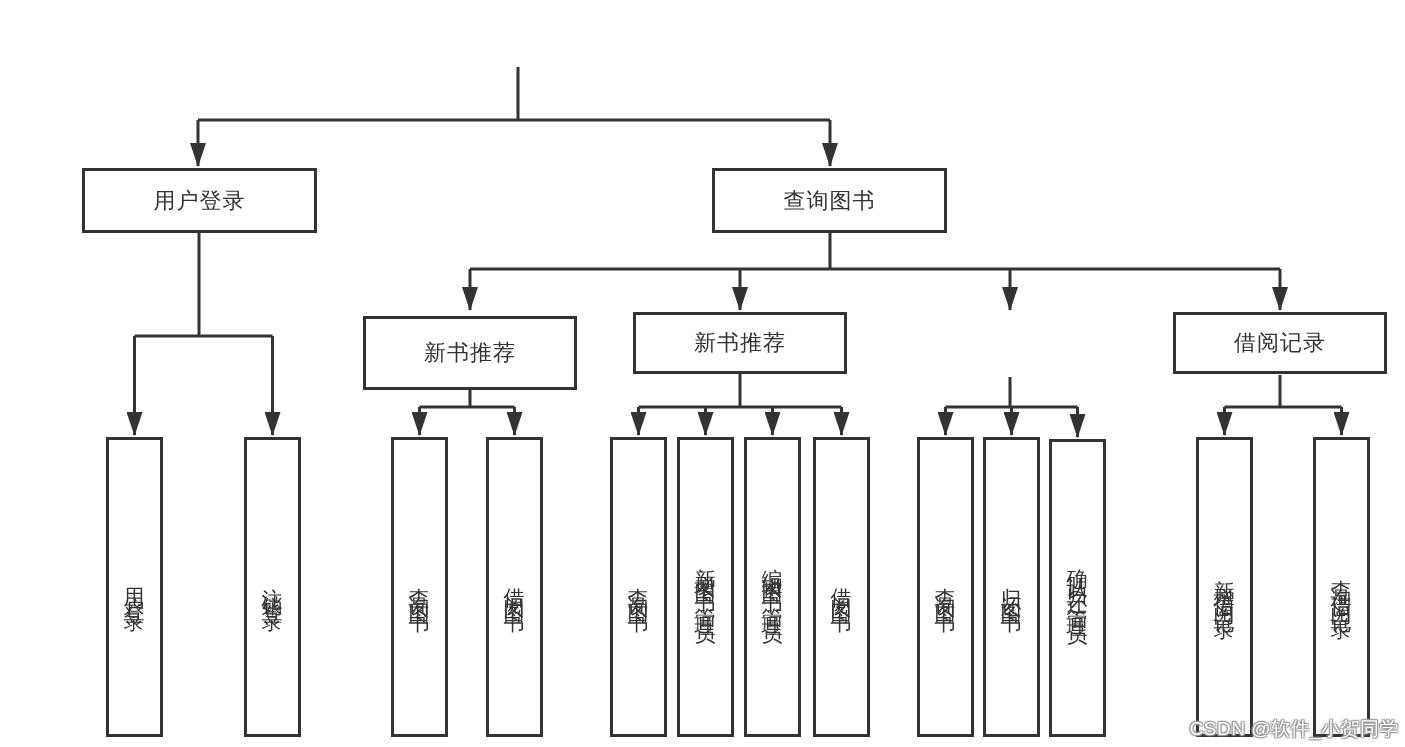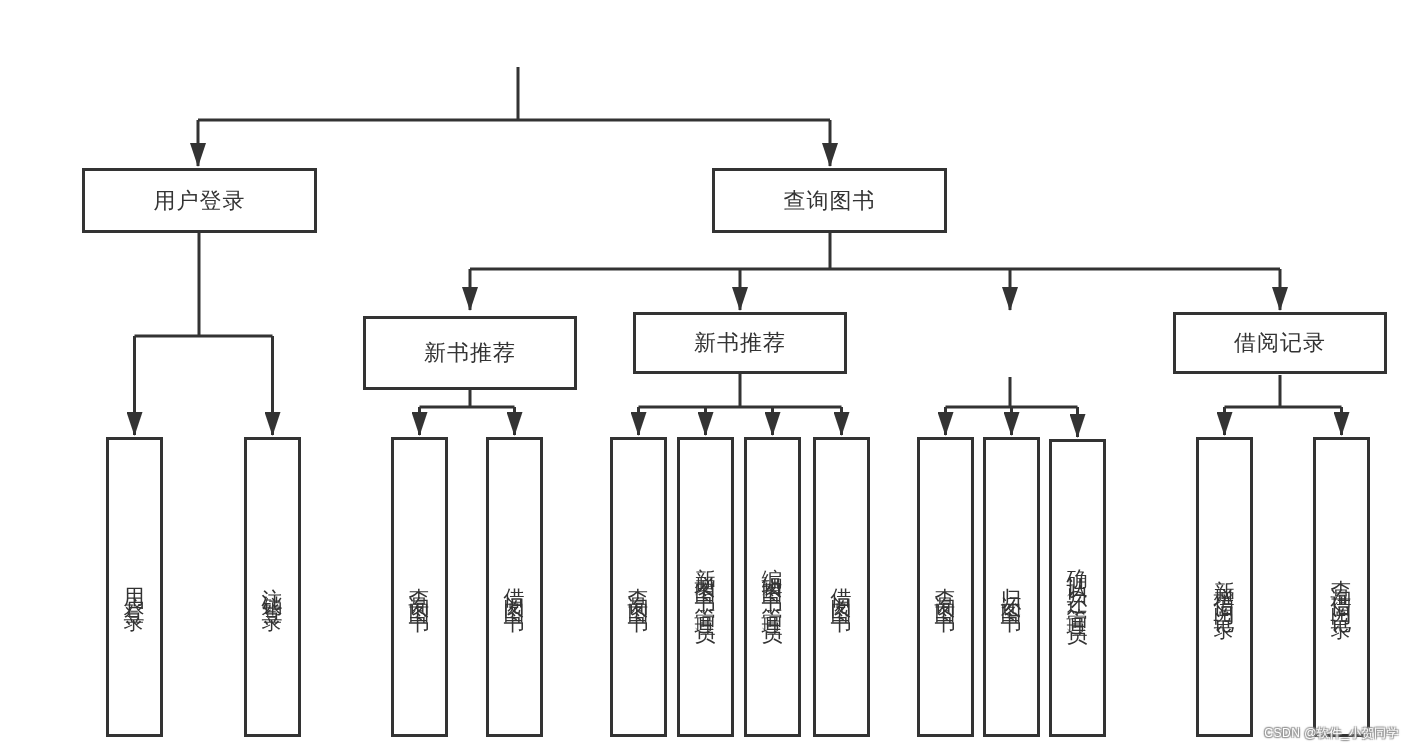--- a/index.html
+++ b/index.html
@@ -42,21 +42,21 @@
     text-orientation: mixed;
     font-size: 21px;
     letter-spacing: 8px;
     line-height: 1.1;
     white-space: nowrap;
   }
   .watermark {
     position: absolute;
     right: 6px;
     bottom: 5px;
-    font-size: 12px;
+    font-size: 19px;
     letter-spacing: 0.5px;
     color: #ffffff;
     text-shadow:
       1px 1px 1px #999999,
       -1px -1px 1px #999999,
       1px -1px 1px #999999,
       -1px 1px 1px #999999,
       0 0 3px #aaaaaa;
     white-space: nowrap;
   }

